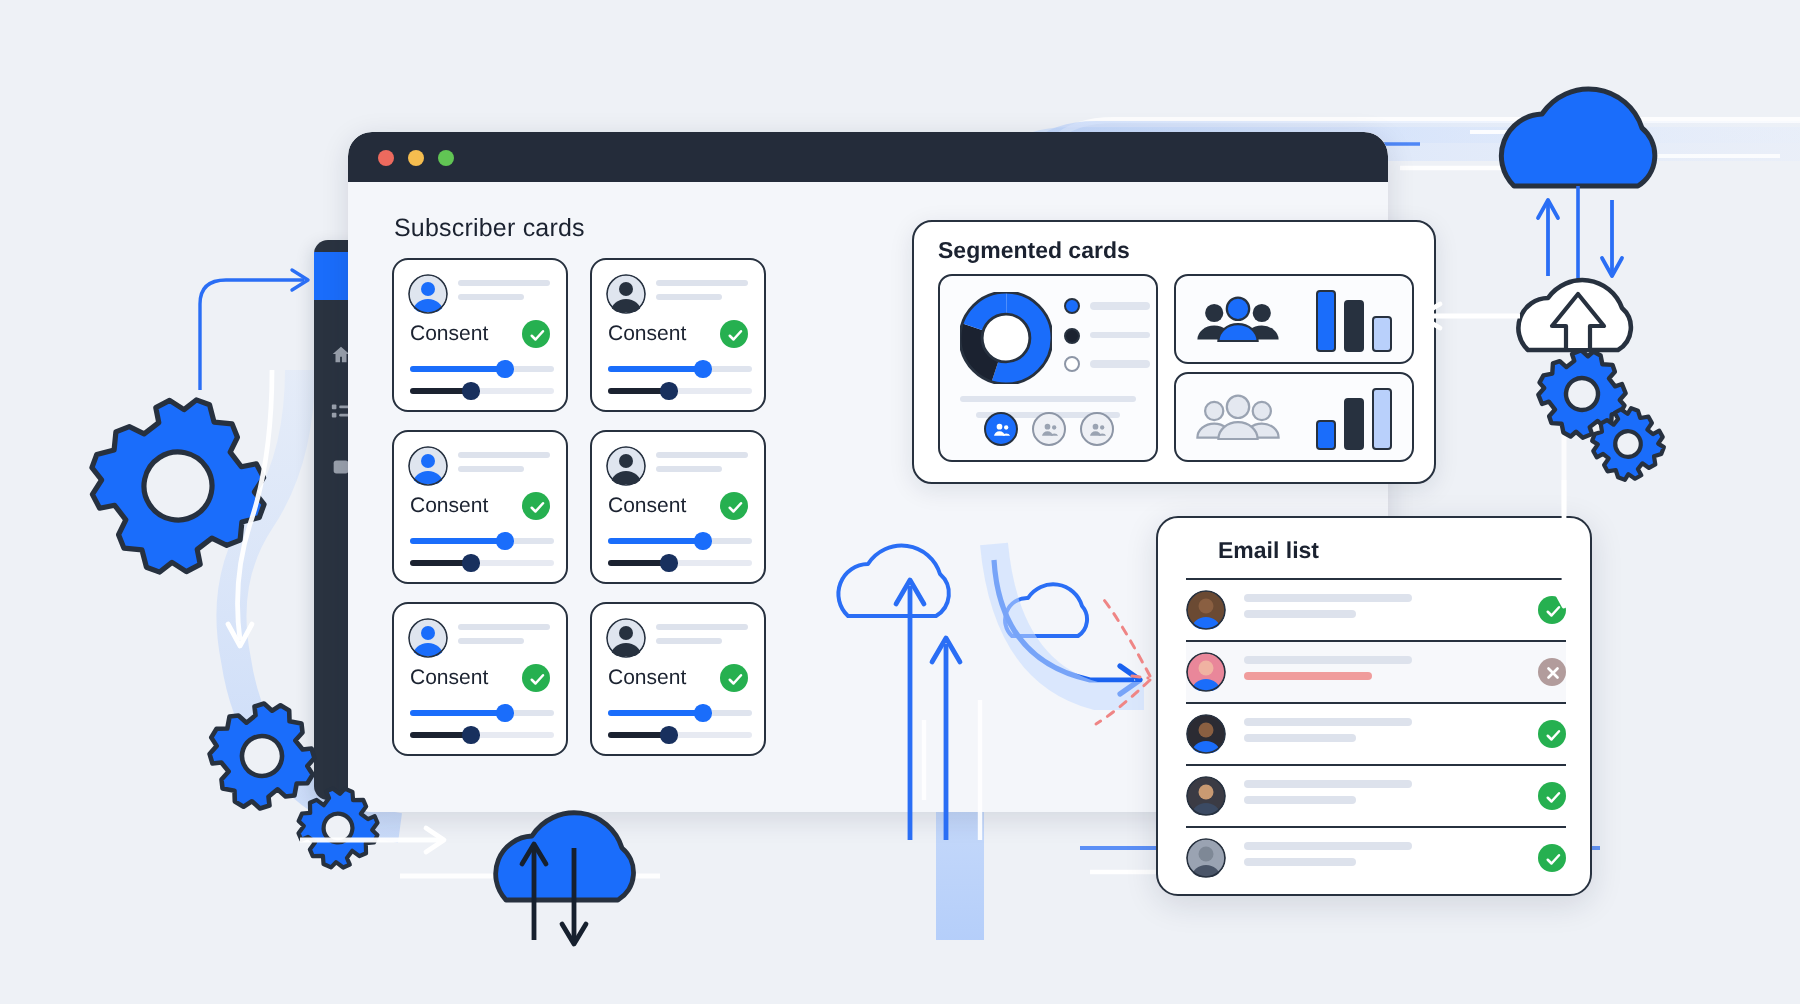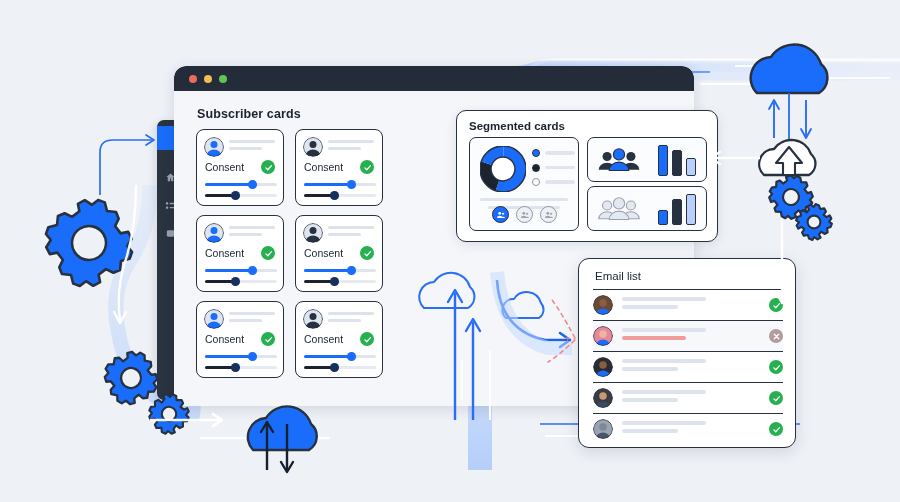--- a/index.html
+++ b/index.html
@@ -28,21 +28,21 @@
   }
   .dot{position:absolute;top:9px;width:8px;height:8px;border-radius:50%;}
   .dot.r{left:15px;background:#ed6a5e;}
   .dot.y{left:30px;background:#f5bd4f;}
   .dot.g{left:45px;background:#61c554;}
 
   #window-body{position:absolute;left:0;top:25px;right:0;bottom:0;background:#f4f6fa;}
 
   #panel-title{
     position:absolute;left:23px;top:16px;
-    font-size:12.5px;font-weight:bold;color:#1b2230;letter-spacing:.1px;
+    font-size:12.5px;font-weight:normal;color:#1b2230;letter-spacing:.1px;
   }
 
   
   #app-sidebar{
     left:157px;top:120px;width:27px;height:280px;
     background:#2a3340;border-radius:7px 0 0 7px;
     box-shadow:-2px 2px 8px rgba(20,30,60,.12);
     z-index:15;
   }
   #sidebar-accent{position:absolute;left:0;top:6px;width:27px;height:24px;background:#1a6dfb;}
@@ -116,21 +116,21 @@
   .bars{position:absolute;right:10px;top:7px;display:flex;align-items:flex-end;gap:4px;height:31px;}
   .bar{width:10px;border-radius:2px;border:1.2px solid #27313f;box-sizing:border-box;}
 
   
   #email-panel{
     left:578px;top:258px;width:218px;height:190px;
     background:#fff;border:1.4px solid #27313f;border-radius:11px;
     z-index:40;box-sizing:border-box;
     box-shadow:0 4px 16px rgba(20,30,60,.13);
   }
-  #email-title{position:absolute;left:16px;top:11px;font-size:11.5px;font-weight:normal;color:#1b2230;}
+  #email-title{position:absolute;left:30px;top:11px;font-size:11.5px;font-weight:bold;color:#1b2230;}
   #email-rows{position:absolute;left:14px;top:30px;right:12px;}
   .erow{position:relative;height:30px;border-top:1.3px solid #27313f;display:flex;align-items:center;}
   .erow.hl{background:#f7f8fb;}
   .e-av{width:20px;height:20px;border-radius:50%;overflow:hidden;flex:0 0 20px;}
   .e-lines{margin-left:9px;flex:1;}
   .e-ln{height:3.6px;border-radius:2px;background:#dde2ec;margin-bottom:4px;}
   .e-ln.w1{width:84px;}
   .e-ln.w2{width:56px;}
   .e-ln.red{background:#f09c9c;width:64px;}
   .e-badge{width:14px;height:14px;border-radius:50%;flex:0 0 14px;

